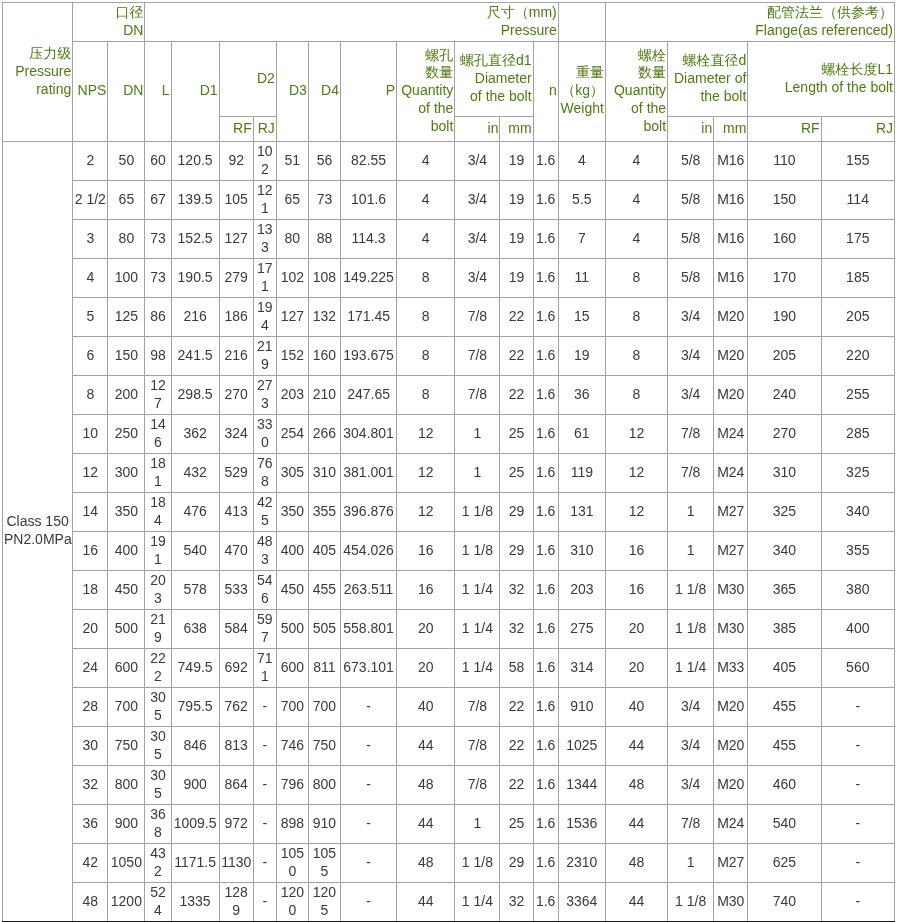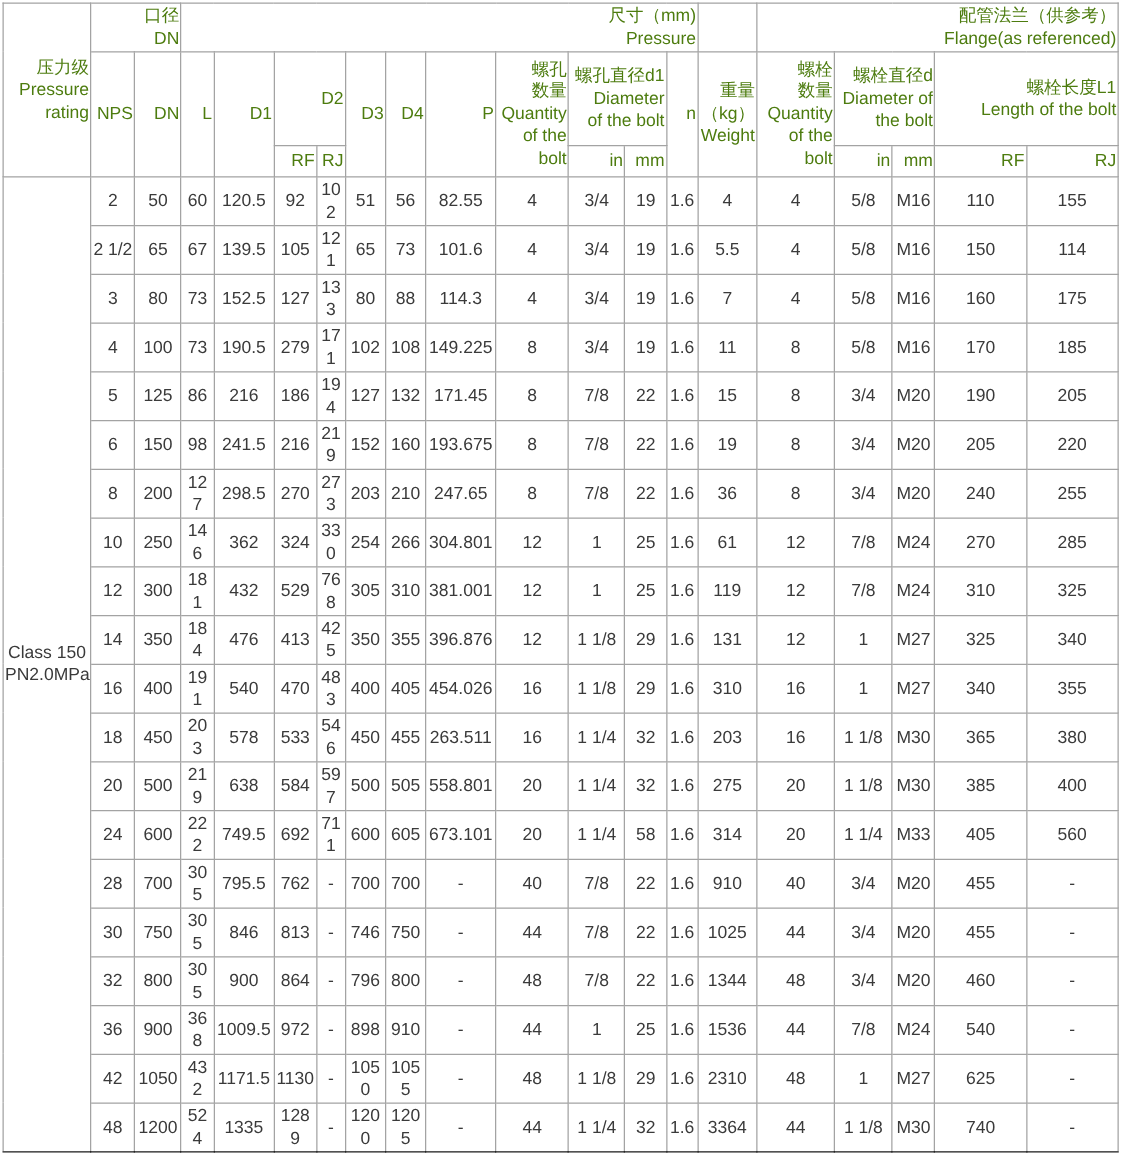--- a/index.html
+++ b/index.html
@@ -403,21 +403,21 @@
           <td>400</td>
         </tr>
         <tr>
           <td>24</td>
           <td>600</td>
           <td class="brk">222</td>
           <td>749.5</td>
           <td class="brk">692</td>
           <td class="brk">711</td>
           <td class="brk">600</td>
-          <td class="brk">605</td>
+          <td class="brk">811</td>
           <td>673.101</td>
           <td>20</td>
           <td>1 1/4</td>
           <td>58</td>
           <td>1.6</td>
           <td>314</td>
           <td>20</td>
           <td>1 1/4</td>
           <td>M33</td>
           <td>405</td>

